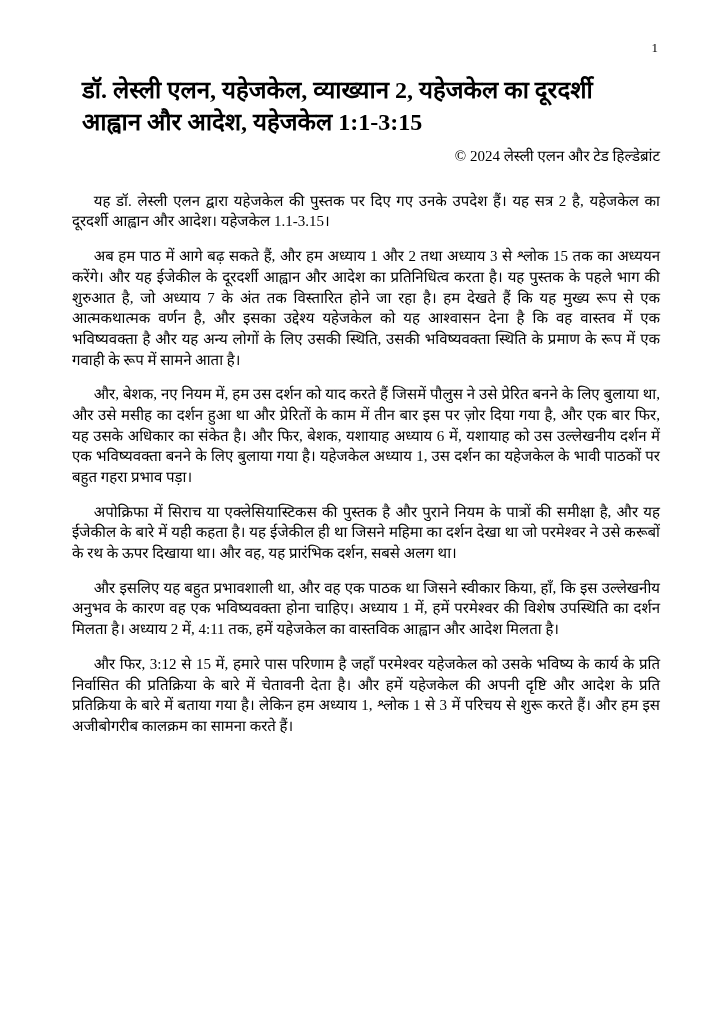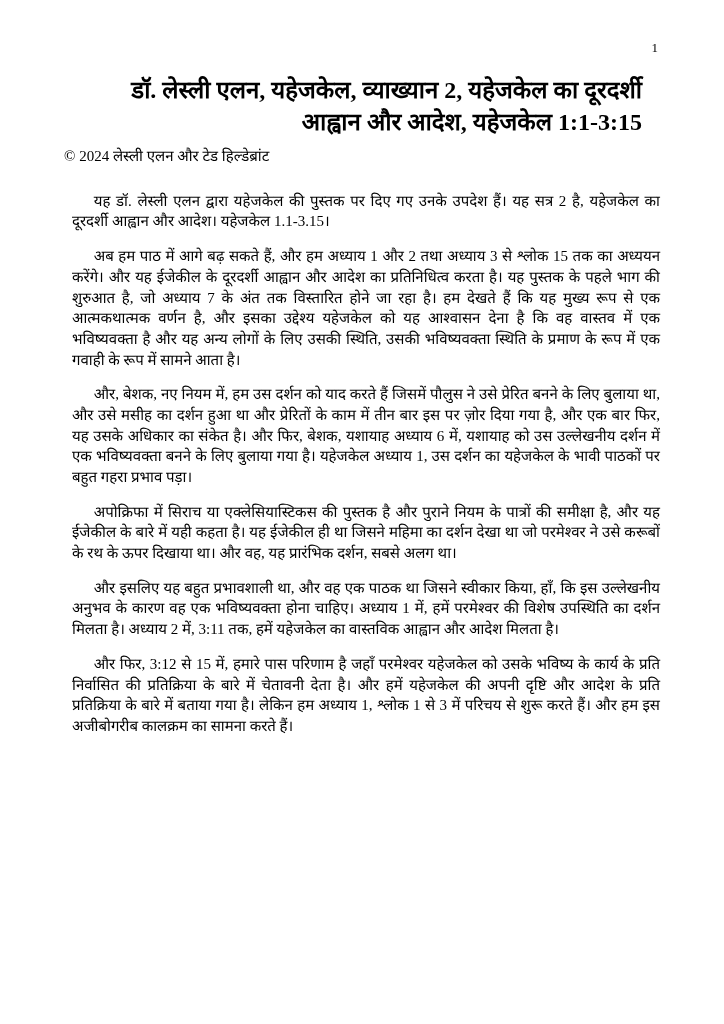--- a/index.html
+++ b/index.html
@@ -20,28 +20,28 @@
   }
   .page-number {
     position: absolute;
     top: 40px;
     right: 66px;
     font-size: 13px;
     color: #000000;
   }
   .doc-title {
     margin: 36px auto 6px auto;
-    text-align: right;
+    text-align: left;
     font-weight: bold;
     font-size: 24px;
     line-height: 1.35;
     max-width: 560px;
   }
   .doc-copyright {
-    text-align: left;
+    text-align: right;
     font-size: 15px;
     margin: 4px 0 26px 0;
   }
   .doc-body p {
     font-size: 15px;
     line-height: 1.38;
     text-align: justify;
     text-indent: 1.45em;
     margin: 0 0 14px 8px;
   }
@@ -55,17 +55,17 @@
 
   <h1 class="doc-title">डॉ. लेस्ली एलन, यहेजकेल, व्याख्यान 2, यहेजकेल का दूरदर्शी आह्वान और आदेश, यहेजकेल 1:1-3:15</h1>
 
   <div class="doc-copyright">© 2024 लेस्ली एलन और टेड हिल्डेब्रांट</div>
 
   <div class="doc-body">
     <p>यह डॉ. लेस्ली एलन द्वारा यहेजकेल की पुस्तक पर दिए गए उनके उपदेश हैं। यह सत्र 2 है, यहेजकेल का दूरदर्शी आह्वान और आदेश। यहेजकेल 1.1-3.15।</p>
     <p>अब हम पाठ में आगे बढ़ सकते हैं, और हम अध्याय 1 और 2 तथा अध्याय 3 से श्लोक 15 तक का अध्ययन करेंगे। और यह ईजेकील के दूरदर्शी आह्वान और आदेश का प्रतिनिधित्व करता है। यह पुस्तक के पहले भाग की शुरुआत है, जो अध्याय 7 के अंत तक विस्तारित होने जा रहा है। हम देखते हैं कि यह मुख्य रूप से एक आत्मकथात्मक वर्णन है, और इसका उद्देश्य यहेजकेल को यह आश्वासन देना है कि वह वास्तव में एक भविष्यवक्ता है और यह अन्य लोगों के लिए उसकी स्थिति, उसकी भविष्यवक्ता स्थिति के प्रमाण के रूप में एक गवाही के रूप में सामने आता है।</p>
     <p>और, बेशक, नए नियम में, हम उस दर्शन को याद करते हैं जिसमें पौलुस ने उसे प्रेरित बनने के लिए बुलाया था, और उसे मसीह का दर्शन हुआ था और प्रेरितों के काम में तीन बार इस पर ज़ोर दिया गया है, और एक बार फिर, यह उसके अधिकार का संकेत है। और फिर, बेशक, यशायाह अध्याय 6 में, यशायाह को उस उल्लेखनीय दर्शन में एक भविष्यवक्ता बनने के लिए बुलाया गया है। यहेजकेल अध्याय 1, उस दर्शन का यहेजकेल के भावी पाठकों पर बहुत गहरा प्रभाव पड़ा।</p>
     <p>अपोक्रिफा में सिराच या एक्लेसियास्टिकस की पुस्तक है और पुराने नियम के पात्रों की समीक्षा है, और यह ईजेकील के बारे में यही कहता है। यह ईजेकील ही था जिसने महिमा का दर्शन देखा था जो परमेश्वर ने उसे करूबों के रथ के ऊपर दिखाया था। और वह, यह प्रारंभिक दर्शन, सबसे अलग था।</p>
-    <p>और इसलिए यह बहुत प्रभावशाली था, और वह एक पाठक था जिसने स्वीकार किया, हाँ, कि इस उल्लेखनीय अनुभव के कारण वह एक भविष्यवक्ता होना चाहिए। अध्याय 1 में, हमें परमेश्वर की विशेष उपस्थिति का दर्शन मिलता है। अध्याय 2 में, 3:11 तक, हमें यहेजकेल का वास्तविक आह्वान और आदेश मिलता है।</p>
+    <p>और इसलिए यह बहुत प्रभावशाली था, और वह एक पाठक था जिसने स्वीकार किया, हाँ, कि इस उल्लेखनीय अनुभव के कारण वह एक भविष्यवक्ता होना चाहिए। अध्याय 1 में, हमें परमेश्वर की विशेष उपस्थिति का दर्शन मिलता है। अध्याय 2 में, 4:11 तक, हमें यहेजकेल का वास्तविक आह्वान और आदेश मिलता है।</p>
     <p>और फिर, 3:12 से 15 में, हमारे पास परिणाम है जहाँ परमेश्वर यहेजकेल को उसके भविष्य के कार्य के प्रति निर्वासित की प्रतिक्रिया के बारे में चेतावनी देता है। और हमें यहेजकेल की अपनी दृष्टि और आदेश के प्रति प्रतिक्रिया के बारे में बताया गया है। लेकिन हम अध्याय 1, श्लोक 1 से 3 में परिचय से शुरू करते हैं। और हम इस अजीबोगरीब कालक्रम का सामना करते हैं।</p>
   </div>
 
 </div>
 
 </body></html>

